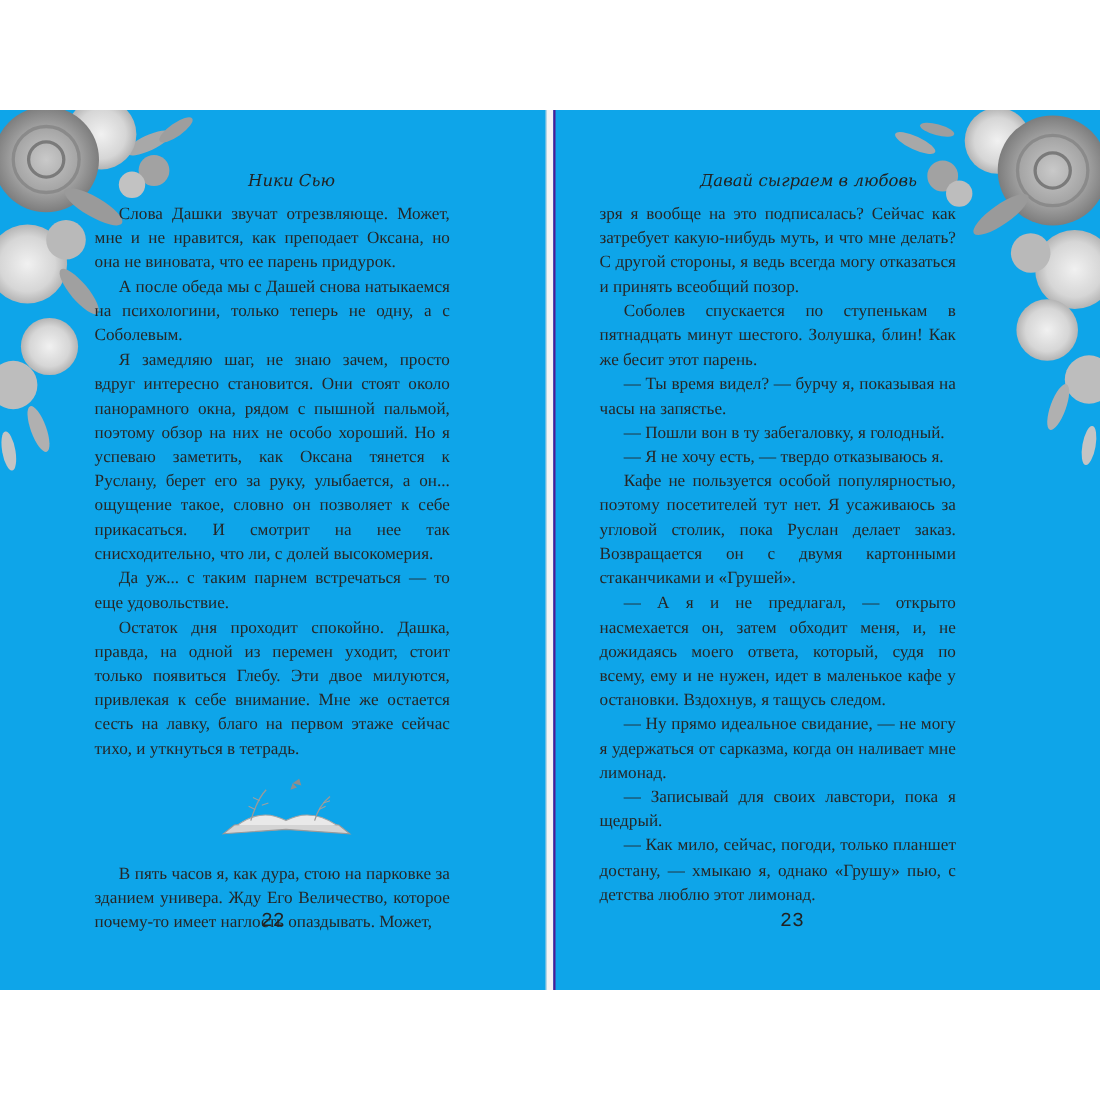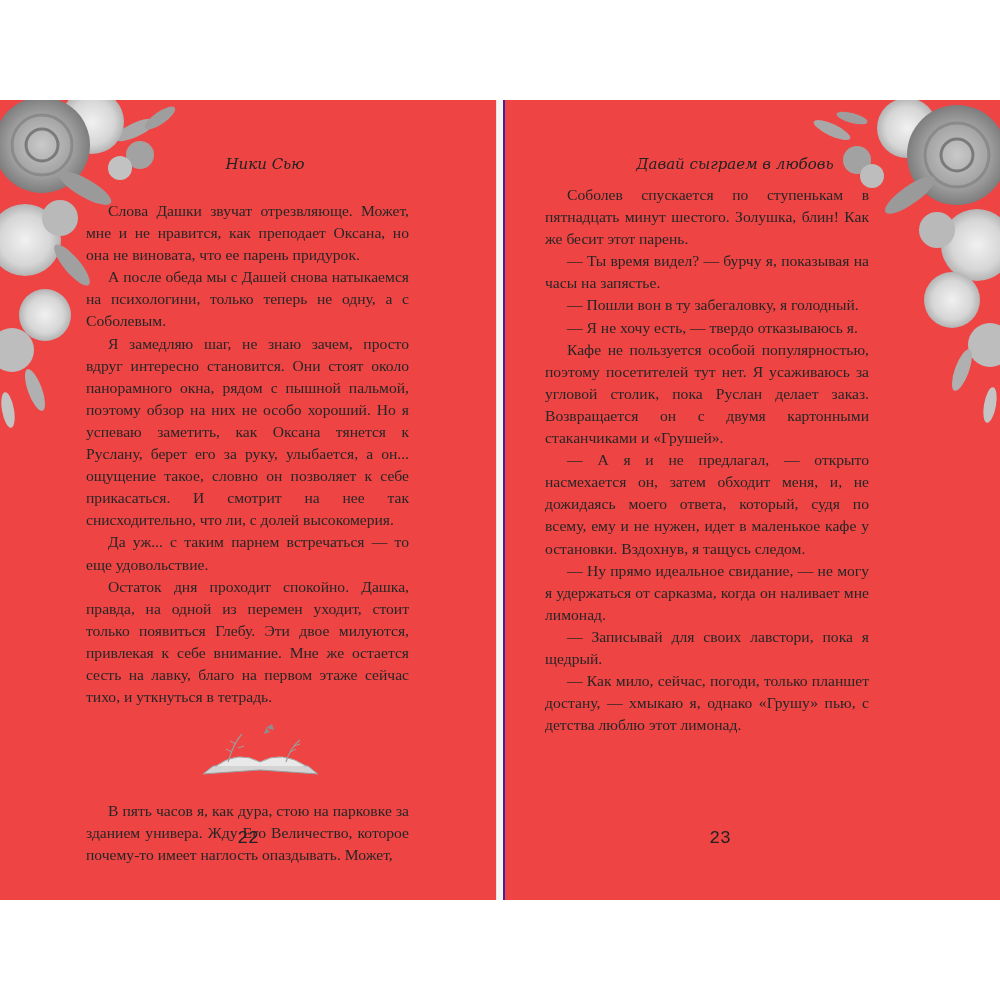--- a/index.html
+++ b/index.html
@@ -6,39 +6,39 @@
   body {
     width: 1000px; height: 1000px; background: #ffffff;
     position: relative; overflow: hidden;
     font-family: "DejaVu Serif", "Liberation Serif", serif;
     color: #2a2a2a;
   }
   .spread {
     position: absolute; left: 0; top: 100px; width: 1000px; height: 800px;
   }
   .page {
-    position: absolute; top: 0; height: 800px; background: #ef4444; overflow: hidden;
+    position: absolute; top: 0; height: 800px; background: #0ea5e9; overflow: hidden;
   }
   .page.left { left: 0; width: 496px; border-right: 1px solid #e2e2e2; }
   .page.right { left: 503px; width: 497px; border-left: 2px solid #4c1d95; }
   .gutter {
     position: absolute; left: 496px; top: 100px; width: 7px; height: 800px; background: #f4f4f4;
   }
   .running-head {
     position: absolute; top: 55px; font-family: "DejaVu Serif", serif;
     font-style: italic; font-size: 15px; color: #222; text-align: center;
   }
   .page.left .running-head { left: 205px; width: 120px; }
   .page.right .running-head { left: 110px; width: 240px; }
   .text-block {
     position: absolute; top: 84px;
     font-size: 15.6px; line-height: 22.1px; text-align: justify;
     font-family: "Liberation Serif", "DejaVu Serif", serif; color: #262626;
   }
-  .page.left .text-block { left: 86px; width: 323px; margin-top: 16px; }
+  .page.left .text-block { left: 86px; width: 323px; }
   .page.right .text-block { left: 40px; width: 324px; }
   .text-block p { margin: 0; text-indent: 22px; }
   .text-block p.noindent { text-indent: 0; }
   .ornament-wrap { height: 92px; position: relative; }
   .page-number {
     position: absolute; top: 728px; font-size: 18px; text-align: center; width: 60px;
     font-family: Liberation Mono, monospace; color: #222;
   }
   .page.left .page-number { left: 218px; }
   .page.right .page-number { left: 185px; }
@@ -137,20 +137,21 @@
       <circle cx="135" cy="130" r="18" fill="#b9b9b9"></circle>
       <circle cx="150" cy="200" r="28" fill="url(#rg4)"></circle>
       <circle cx="188" cy="245" r="22" fill="#bdbdbd"></circle>
       <ellipse cx="160" cy="270" rx="22" ry="7" fill="#b0b0b0" transform="rotate(-70 160 270)"></ellipse>
       <ellipse cx="188" cy="305" rx="18" ry="6" fill="#c4c4c4" transform="rotate(-80 188 305)"></ellipse>
     </svg>
 
     <div class="running-head">Давай сыграем в любовь</div>
 
     <div class="text-block">
+      <p class="noindent">зря я вообще на это подписалась? Сейчас как затребует какую-нибудь муть, и что мне делать? С другой стороны, я ведь всегда могу отказаться и принять всеобщий позор.</p>
       <p>Соболев спускается по ступенькам в пятнадцать минут шестого. Золушка, блин! Как же бесит этот парень.</p>
       <p>— Ты время видел? — бурчу я, показывая на часы на запястье.</p>
       <p>— Пошли вон в ту забегаловку, я голодный.</p>
       <p>— Я не хочу есть, — твердо отказываюсь я.</p>
       <p>Кафе не пользуется особой популярностью, поэтому посетителей тут нет. Я усаживаюсь за угловой столик, пока Руслан делает заказ. Возвращается он с двумя картонными стаканчиками и «Грушей».</p>
       <p>— А я и не предлагал, — открыто насмехается он, затем обходит меня, и, не дожидаясь моего ответа, который, судя по всему, ему и не нужен, идет в маленькое кафе у остановки. Вздохнув, я тащусь следом.</p>
       <p>— Ну прямо идеальное свидание, — не могу я удержаться от сарказма, когда он наливает мне лимонад.</p>
       <p>— Записывай для своих лавстори, пока я щедрый.</p>
       <p>— Как мило, сейчас, погоди, только планшет достану, — хмыкаю я, однако «Грушу» пью, с детства люблю этот лимонад.</p>
     </div>

